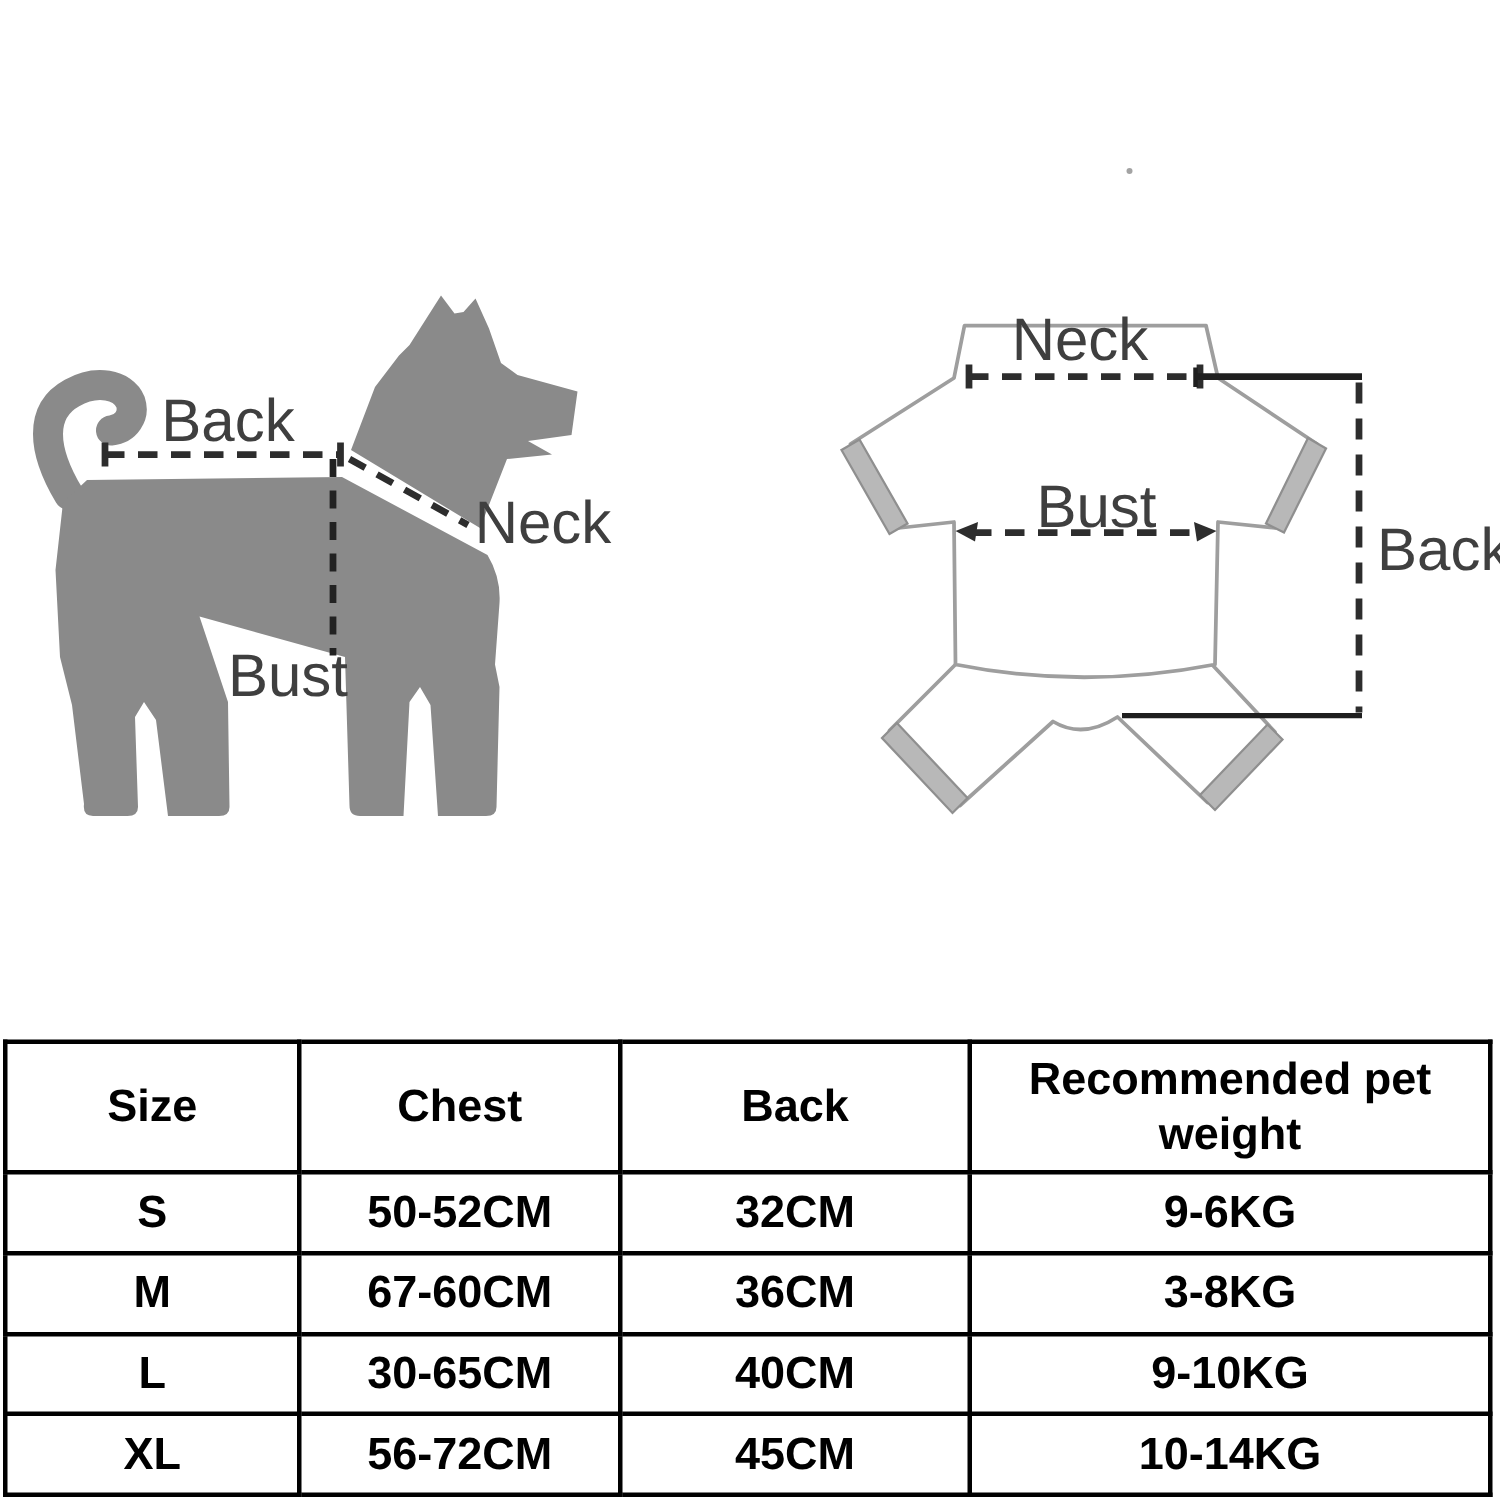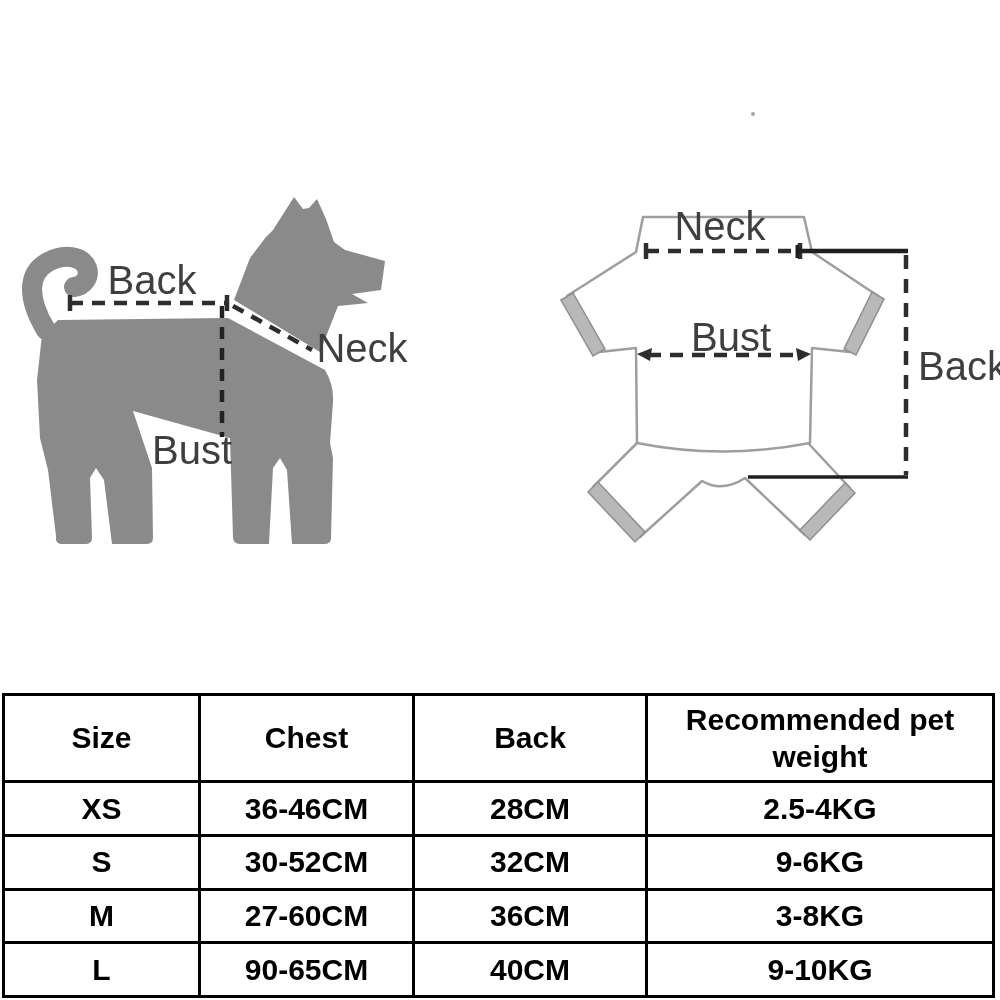--- a/index.html
+++ b/index.html
@@ -170,38 +170,38 @@
     <thead>
       <tr>
         <th>Size</th>
         <th>Chest</th>
         <th>Back</th>
         <th>Recommended pet weight</th>
       </tr>
     </thead>
     <tbody>
       <tr>
-        <td>XS</td>
-        <td>36-46CM</td>
-        <td>28CM</td>
-        <td>2.5-4KG</td>
-      </tr>
-      <tr>
         <td>S</td>
-        <td>30-52CM</td>
+        <td>50-52CM</td>
         <td>32CM</td>
         <td>9-6KG</td>
       </tr>
       <tr>
         <td>M</td>
-        <td>27-60CM</td>
+        <td>67-60CM</td>
         <td>36CM</td>
         <td>3-8KG</td>
       </tr>
       <tr>
         <td>L</td>
-        <td>90-65CM</td>
+        <td>30-65CM</td>
         <td>40CM</td>
         <td>9-10KG</td>
+      </tr>
+      <tr>
+        <td>XL</td>
+        <td>56-72CM</td>
+        <td>45CM</td>
+        <td>10-14KG</td>
       </tr>
     </tbody>
   </table>
 </div>
 
 </body></html>

